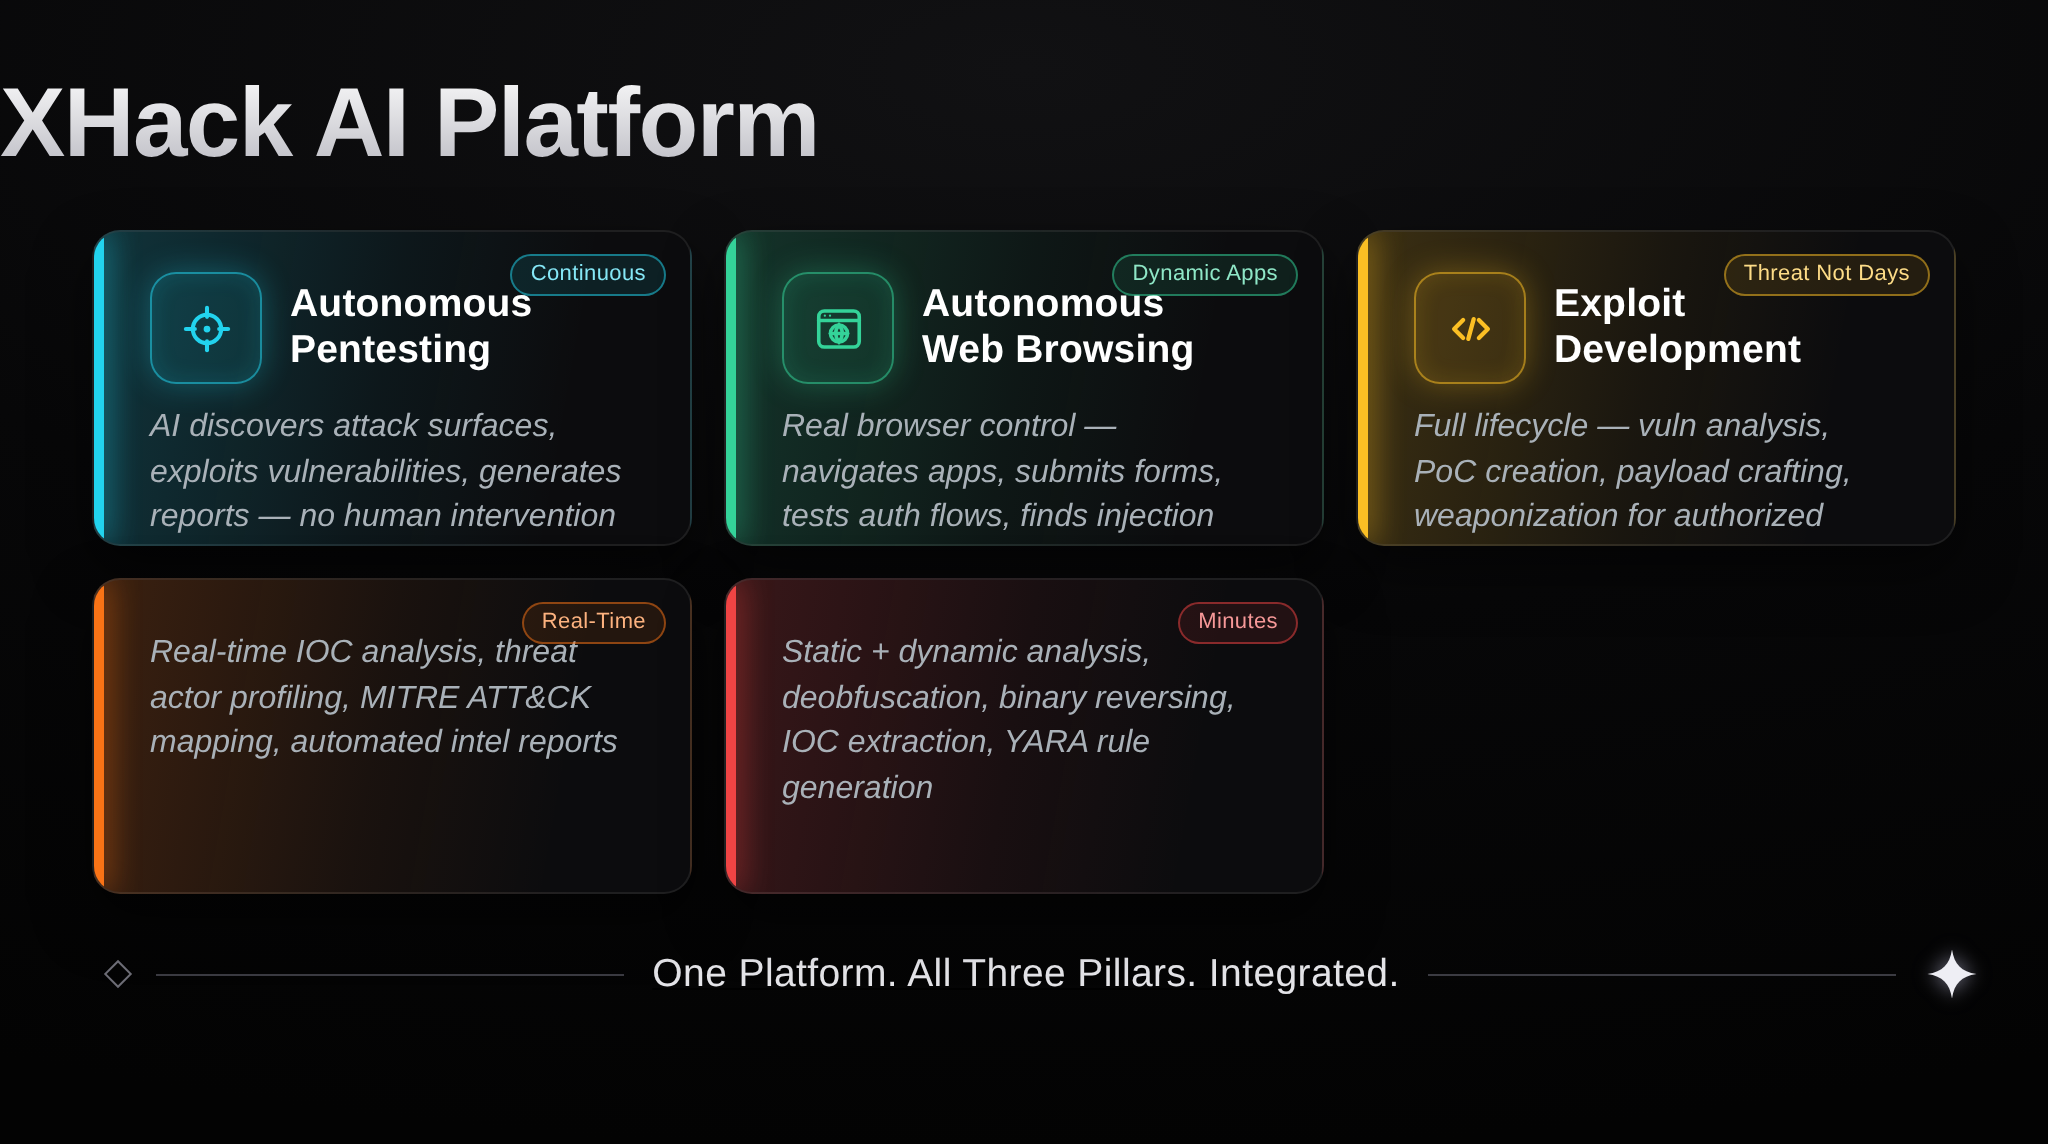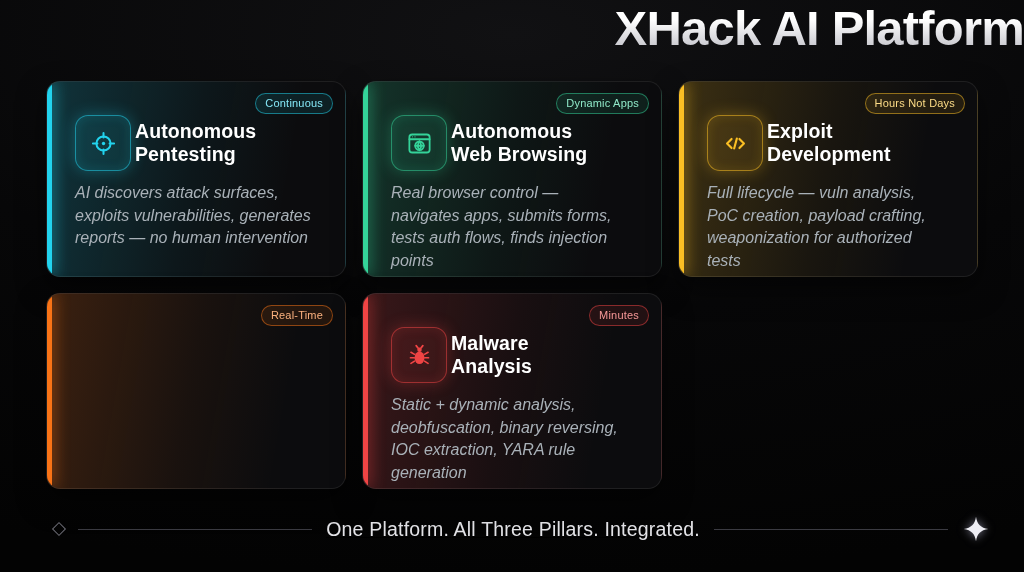--- a/index.html
+++ b/index.html
@@ -3,46 +3,46 @@
 <meta charset="utf-8">
 <style>
   html,body{margin:0;padding:0;background:#030303;}
   .stage{
     position:relative;width:1024px;height:572px;overflow:hidden;
     font-family:"Liberation Sans", sans-serif;
     background:radial-gradient(120% 95% at 50% 6%, #111113 0%, #070708 52%, #030303 100%);
   }
   
   .page-title{
-    margin:0;text-align:right;
+    margin:0;padding-top:34px;text-align:left;
     font-size:49px;font-weight:800;letter-spacing:-.8px;
     background:linear-gradient(180deg,#ffffff 35%,#b7b7bf 100%);
     -webkit-background-clip:text;background-clip:text;color:transparent;
   }
   
   .grid{display:grid;grid-template-columns:repeat(3,1fr);gap:16px;margin:25px 46px 0 46px;}
   .card{
-    position:relative;height:196px;box-sizing:border-box;overflow:hidden;
+    position:relative;height:158px;box-sizing:border-box;overflow:hidden;
     border-radius:14px;border:1px solid rgba(255,255,255,.08);
     padding:15px 32px 12px 28px;
     background:linear-gradient(100deg, rgba(var(--a-rgb), .20) 0%, rgba(var(--a-rgb), .06) 48%, rgba(255,255,255,0) 78%), #0c0c0e;
     box-shadow:0 12px 28px rgba(0,0,0,.5);
   }
   .bar{position:absolute;left:0;top:0;bottom:0;width:5px;background:var(--a);
        box-shadow:0 0 16px rgba(var(--a-rgb),.9);}
   .badge{
     position:absolute;top:11px;right:12px;
     font-size:11px;line-height:1;padding:4px 9px;border-radius:999px;
     background:rgba(var(--a-rgb),.10);
     border:1px solid rgba(var(--a-rgb),.5);
     color:var(--a);
     color:color-mix(in srgb, var(--a) 55%, #ffffff);
     letter-spacing:.2px;white-space:nowrap;
   }
-  .card-head{display:flex;align-items:center;gap:4px;margin-top:18px;}
+  .card-head{display:flex;align-items:center;gap:14px;margin-top:5px;}
   .icon-tile{
     width:54px;height:54px;flex:0 0 54px;border-radius:13px;
     display:flex;align-items:center;justify-content:center;
     background:rgba(var(--a-rgb),.10);
     border:1px solid rgba(var(--a-rgb),.55);
     box-shadow:0 0 16px rgba(var(--a-rgb),.30), inset 0 0 12px rgba(var(--a-rgb),.14);
     color:var(--a);
   }
   .icon-tile svg{width:27px;height:27px;display:block;}
   .card-title{
@@ -105,61 +105,44 @@
           </svg>
         </div>
         <h2 class="card-title">Autonomous
 Web Browsing</h2>
       </div>
       <p class="card-desc">Real browser control — navigates apps, submits forms, tests auth flows, finds injection points</p>
     </article>
 
     <article class="card" style="--a: #fbbf24; --a-rgb: 251,191,36;">
       <div class="bar"></div>
-      <span class="badge">Hours Not Days</span>
+      <span class="badge">Threat Not Days</span>
       <div class="card-head">
         <div class="icon-tile">
           <svg viewBox="0 0 24 24" fill="none" stroke="currentColor" stroke-width="1.9" stroke-linecap="round" stroke-linejoin="round">
             <polyline points="8.5 8 4.5 12 8.5 16"></polyline>
             <polyline points="15.5 8 19.5 12 15.5 16"></polyline>
             <line x1="13.2" y1="7.6" x2="10.8" y2="16.4"></line>
           </svg>
         </div>
         <h2 class="card-title">Exploit
 Development</h2>
       </div>
       <p class="card-desc">Full lifecycle — vuln analysis, PoC creation, payload crafting, weaponization for authorized tests</p>
     </article>
 
     <article class="card" style="--a: #f97316; --a-rgb: 249,115,22;">
       <div class="bar"></div>
       <span class="badge">Real-Time</span>
+      <p class="card-desc">Real-time IOC analysis, threat actor profiling, MITRE ATT&amp;CK mapping, automated intel reports</p>
     </article>
 
     <article class="card" style="--a: #ef4444; --a-rgb: 239,68,68;">
       <div class="bar"></div>
       <span class="badge">Minutes</span>
-      <div class="card-head">
-        <div class="icon-tile">
-          <svg viewBox="0 0 24 24" fill="currentColor" stroke="currentColor" stroke-width="1.5" stroke-linecap="round">
-            <ellipse cx="12" cy="14" rx="4.4" ry="5.6" stroke="none"></ellipse>
-            <circle cx="12" cy="6.8" r="2" stroke="none"></circle>
-            <line x1="10.6" y1="5.2" x2="9" y2="3.2" fill="none"></line>
-            <line x1="13.4" y1="5.2" x2="15" y2="3.2" fill="none"></line>
-            <line x1="7.6" y1="11" x2="4.4" y2="9.2" fill="none"></line>
-            <line x1="7.4" y1="14" x2="4" y2="14" fill="none"></line>
-            <line x1="7.6" y1="17" x2="4.4" y2="19" fill="none"></line>
-            <line x1="16.4" y1="11" x2="19.6" y2="9.2" fill="none"></line>
-            <line x1="16.6" y1="14" x2="20" y2="14" fill="none"></line>
-            <line x1="16.4" y1="17" x2="19.6" y2="19" fill="none"></line>
-          </svg>
-        </div>
-        <h2 class="card-title">Malware
-Analysis</h2>
-      </div>
       <p class="card-desc">Static + dynamic analysis, deobfuscation, binary reversing, IOC extraction, YARA rule generation</p>
     </article>
 
 
   </div>
 
   <div class="footer">
     <span class="diamond"></span>
     <span class="rule"></span>
     <span class="tagline">One Platform. All Three Pillars. Integrated.</span>

